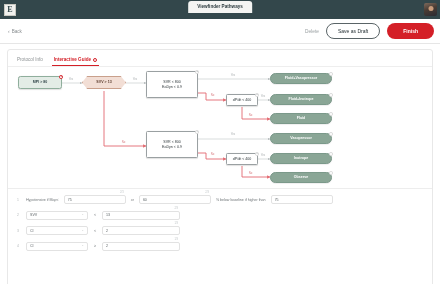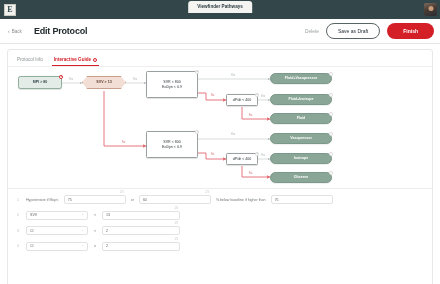--- a/index.html
+++ b/index.html
@@ -250,21 +250,20 @@
   <div class="brand-logo">E</div>
   <div class="window-tab">Viewfinder Pathways</div>
   <div class="avatar"></div>
 </div>
 
 <div class="page-header">
   <div class="back-link">
     <span class="back-chev">‹</span>
     <span>Back</span>
   </div>
-  <div class="page-title">Edit Protocol</div>
   <div class="header-actions">
     <button class="btn-text">Delete</button>
     <button class="btn-outline">Save as Draft</button>
     <button class="btn-primary">Finish</button>
   </div>
 </div>
 
 <div class="card">
 
   <div class="tabs">

